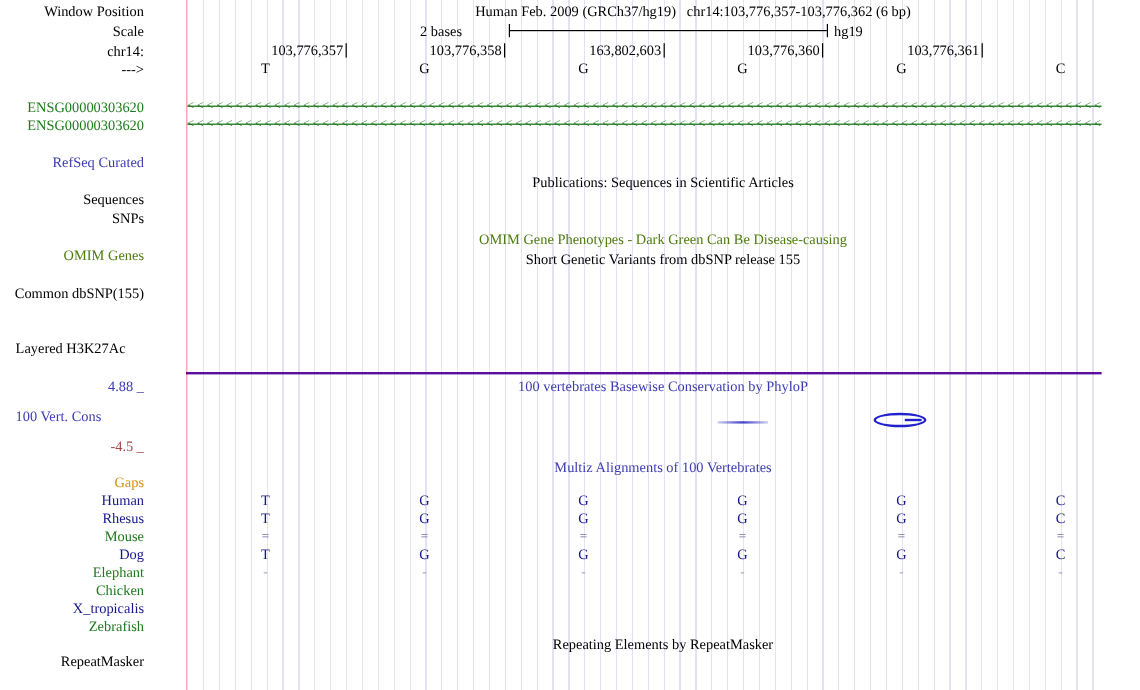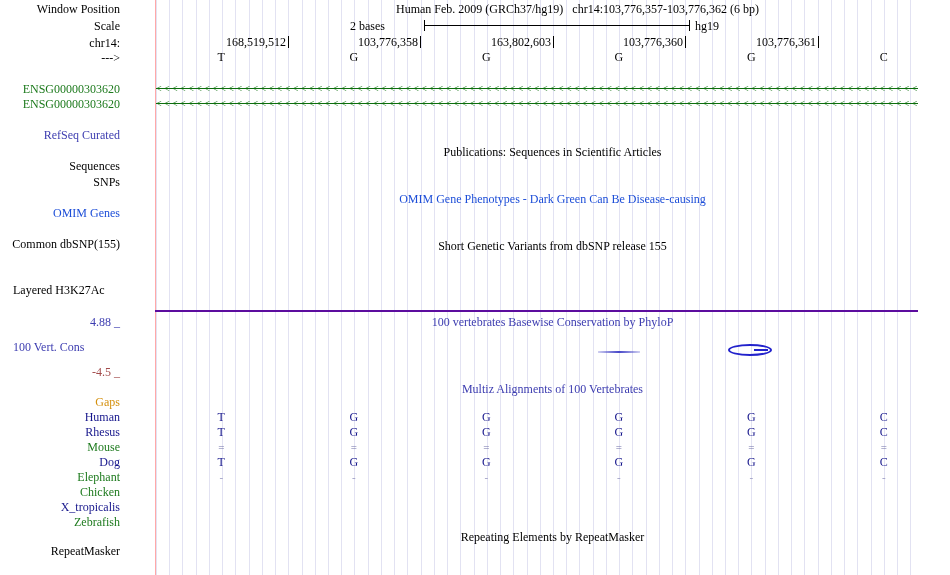--- a/index.html
+++ b/index.html
@@ -14,21 +14,21 @@
     background:repeating-linear-gradient(to right,#e2e2f2 0,#e2e2f2 1px,transparent 1px,transparent 13.233px);
     pointer-events:none;
   }
   .boundary-line{position:absolute;left:155px;top:0;width:1px;height:575px;background:#ffa8a8;}
   
   .lbl{position:absolute;right:798px;width:170px;text-align:right;height:14px;line-height:14px;white-space:nowrap;}
   .lbl-left{position:absolute;left:13px;height:14px;line-height:14px;white-space:nowrap;text-align:right;}
   .ctr{position:absolute;left:155px;width:795px;text-align:center;height:14px;line-height:14px;white-space:nowrap;}
   .ctr-title{position:absolute;left:180px;width:795px;text-align:center;height:14px;line-height:14px;white-space:nowrap;}
   .c-blue{color:#3c3cb0;}
-  .c-dkgreen{color:#1d4ed8;}
+  .c-dkgreen{color:#4d7c0f;}
   .c-green{color:#1d7a1d;}
   .c-navy{color:#16168c;}
   .c-orange{color:#d4900e;}
   .c-maroon{color:#a24a4a;}
   
   .scale-bracket{position:absolute;left:424px;top:20px;width:264px;height:11px;
     border-left:1px solid #000;border-right:1px solid #000;}
   .scale-bracket .hline{position:absolute;left:0;right:0;top:5px;height:1px;background:#000;}
   
   .coord{position:absolute;top:36px;height:12px;line-height:12px;text-align:right;width:90px;white-space:nowrap;}
@@ -67,21 +67,21 @@
 
   <div class="lbl" style="top:19px">Scale</div>
   <div class="lbl" style="top:19px;right:533px;width:90px">2 bases</div>
   <div class="scale-bracket">
       <div class="hline"></div>
     </div>
   <div class="lbl-left" style="left:695px;top:19px">hg19</div>
 
   <div class="lbl" style="top:36px">chr14:</div>
   <div id="coords">
-      <div class="coord" style="left: 196px;">168,519,512</div>
+      <div class="coord" style="left: 196px;">103,776,357</div>
       <div class="coord-tick" style="left: 288px;"></div>
       <div class="coord" style="left: 328px;">103,776,358</div>
       <div class="coord-tick" style="left: 420px;"></div>
       <div class="coord" style="left: 461px;">163,802,603</div>
       <div class="coord-tick" style="left: 553px;"></div>
       <div class="coord" style="left: 593px;">103,776,360</div>
       <div class="coord-tick" style="left: 685px;"></div>
       <div class="coord" style="left: 726px;">103,776,361</div>
       <div class="coord-tick" style="left: 818px;"></div>
     </div>
@@ -109,21 +109,21 @@
 
   <div class="lbl c-blue" style="top:128px">RefSeq Curated</div>
 
   <div class="ctr" style="top:145px">Publications: Sequences in Scientific Articles</div>
   <div class="lbl" style="top:159px">Sequences</div>
   <div class="lbl" style="top:175px">SNPs</div>
 
   <div class="ctr c-dkgreen" style="top:192px">OMIM Gene Phenotypes - Dark Green Can Be Disease-causing</div>
   <div class="lbl c-dkgreen" style="top:206px">OMIM Genes</div>
 
-  <div class="ctr" style="top:239px">Short Genetic Variants from dbSNP release 155</div>
+  <div class="ctr" style="top:209px">Short Genetic Variants from dbSNP release 155</div>
   <div class="lbl" style="top:237px">Common dbSNP(155)</div>
 
   <div class="lbl-left" style="top:283px">Layered H3K27Ac</div>
   <div class="purple-line"></div>
 
   <div class="lbl c-blue" style="top:315px">4.88 _</div>
   <div class="ctr c-blue" style="top:315px">100 vertebrates Basewise Conservation by PhyloP</div>
   <div class="lbl-left c-blue" style="top:340px">100 Vert. Cons</div>
   <div class="phylop-dash"></div>
   <div class="phylop-oval">

